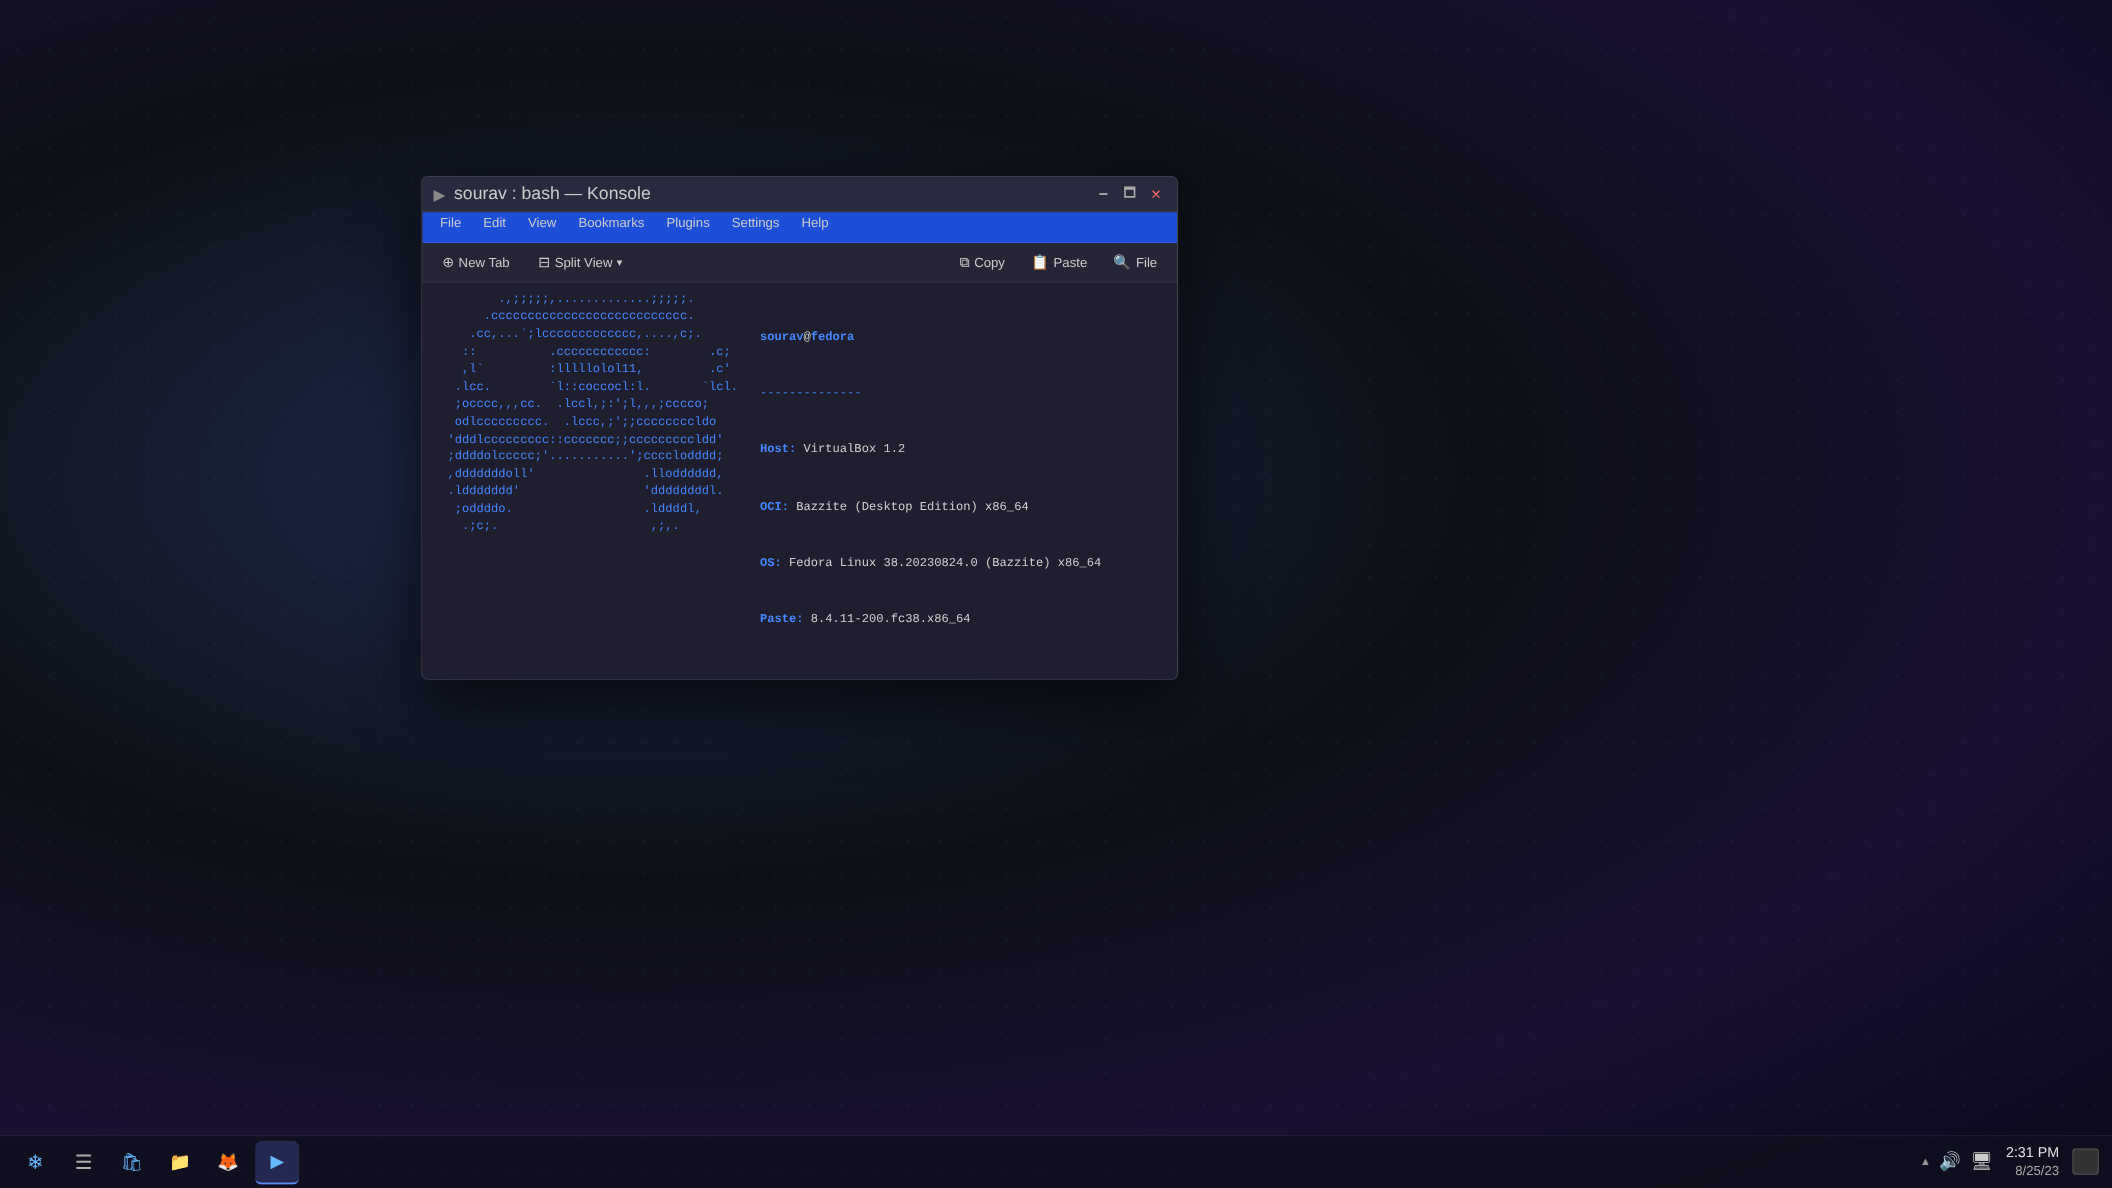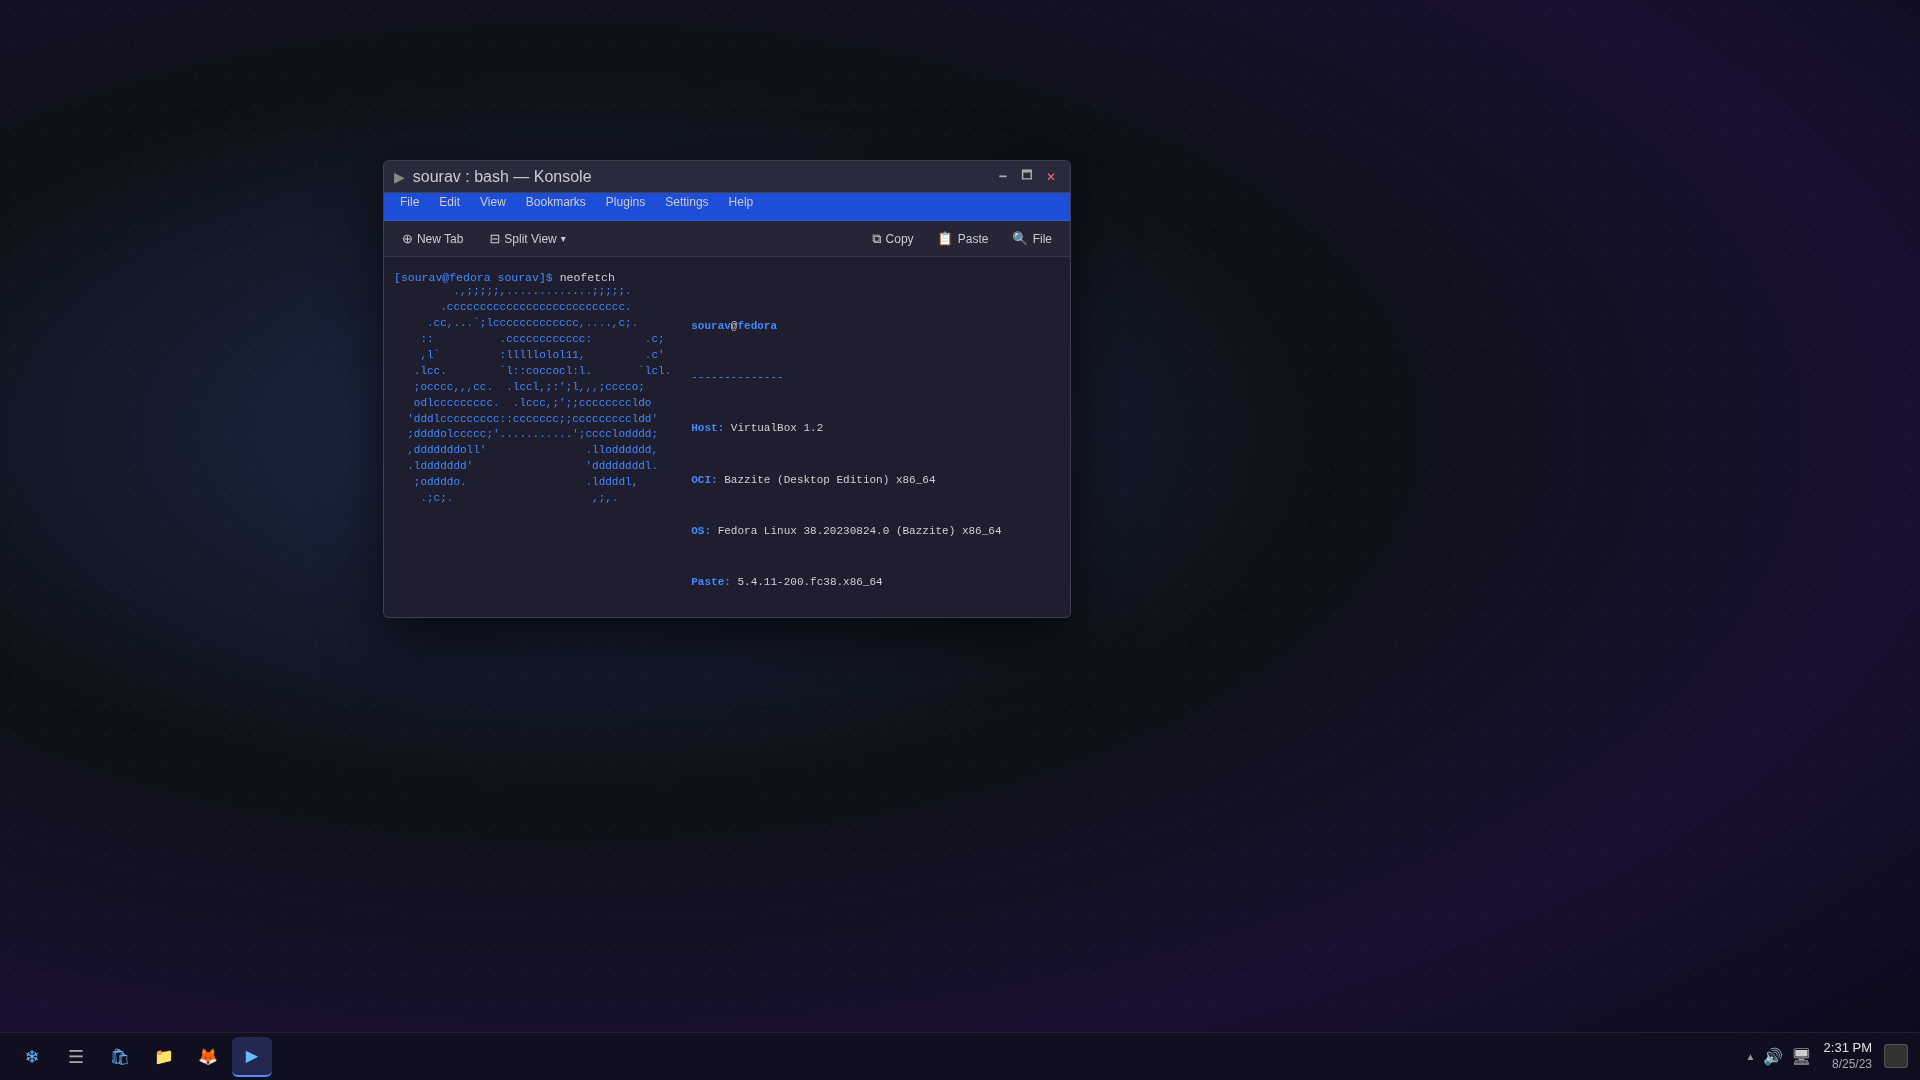--- a/index.html
+++ b/index.html
@@ -315,24 +315,20 @@
         </div>
         <div class="toolbar-btn">
           <span class="icon">🔍</span>
           <span>File</span>
         </div>
       </div>
     </div>
 
     <div class="terminal-content">
 
-      <div class="prompt-line">
-        <span class="prompt-user">[sourav@fedora sourav]$</span>
-        <span> neofetch</span>
-      </div>
 
       <div class="terminal-layout">
         <div class="neofetch-art">         .,;;;;;,.............;;;;;.
        .ccccccccccccccccccccccccccc.
      .cc,...`;lccccccccccccc,....,c;.
     ::          .cccccccccccc:        .c;
     ,l`         :lllllolol11,         .c'
    .lcc.        `l::coccocl:l.       `lcl.
    ;occcc,,,cc.  .lccl,;:';l,,,;cccco;
    odlccccccccc.  .lccc,;';;ccccccccldo
@@ -342,21 +338,21 @@
   .lddddddd'                 'ddddddddl.
    ;oddddo.                  .lddddl,
     .;c;.                     ,;,.    </div>
 
         <div class="neofetch-info">
           <div><span class="info-username">sourav</span><span style="color:#d0d0d0;">@</span><span class="info-username">fedora</span></div>
           <div><span class="info-separator">--------------</span></div>
           <div><span class="info-label">Host: </span><span class="info-value">VirtualBox 1.2</span></div>
           <div><span class="info-label">OCI: </span><span class="info-value">Bazzite (Desktop Edition) x86_64</span></div>
           <div><span class="info-label">OS: </span><span class="info-value">Fedora Linux 38.20230824.0 (Bazzite) x86_64</span></div>
-          <div><span class="info-label">Paste: </span><span class="info-value">5.4.11-200.fc38.x86_64</span></div>
+          <div><span class="info-label">Paste: </span><span class="info-value">8.4.11-200.fc38.x86_64</span></div>
           
           
           
           
           
           
           
           
           
           

